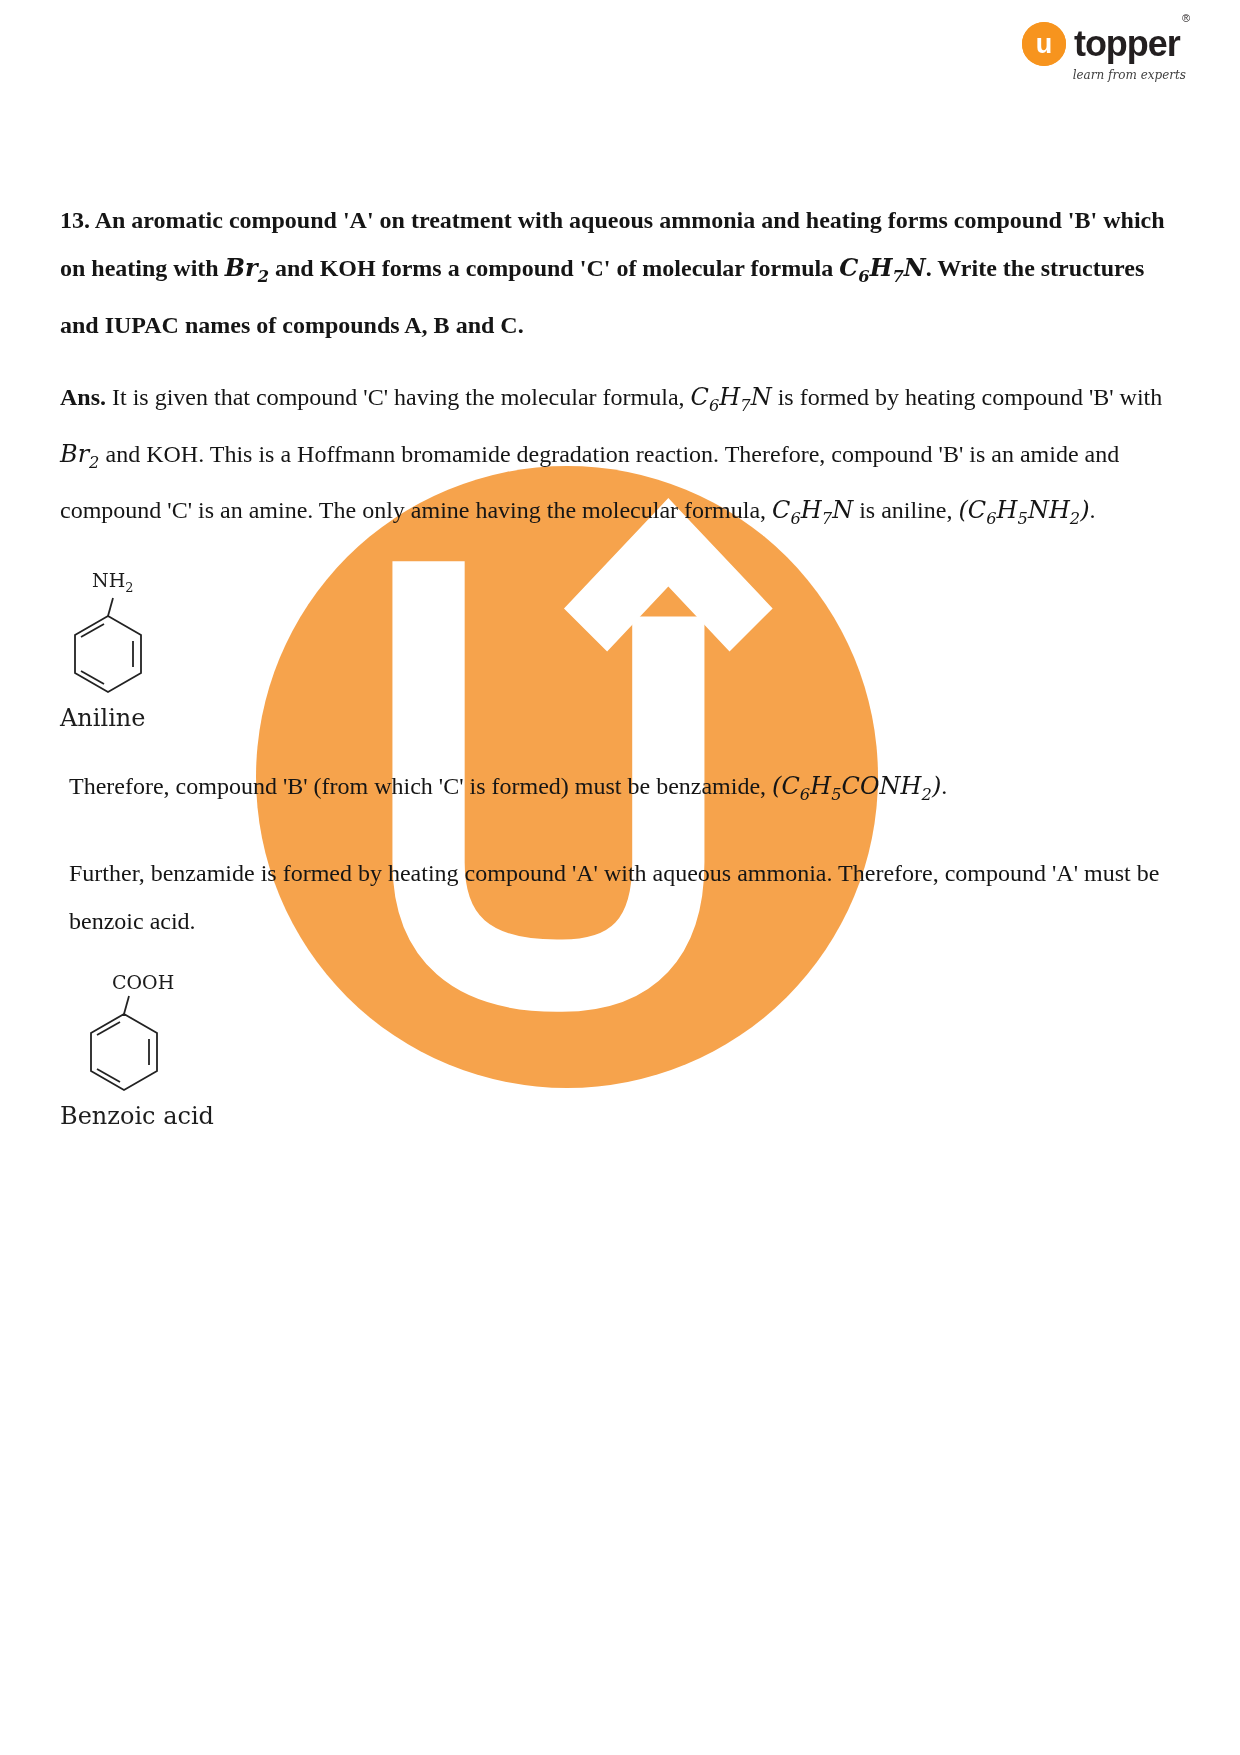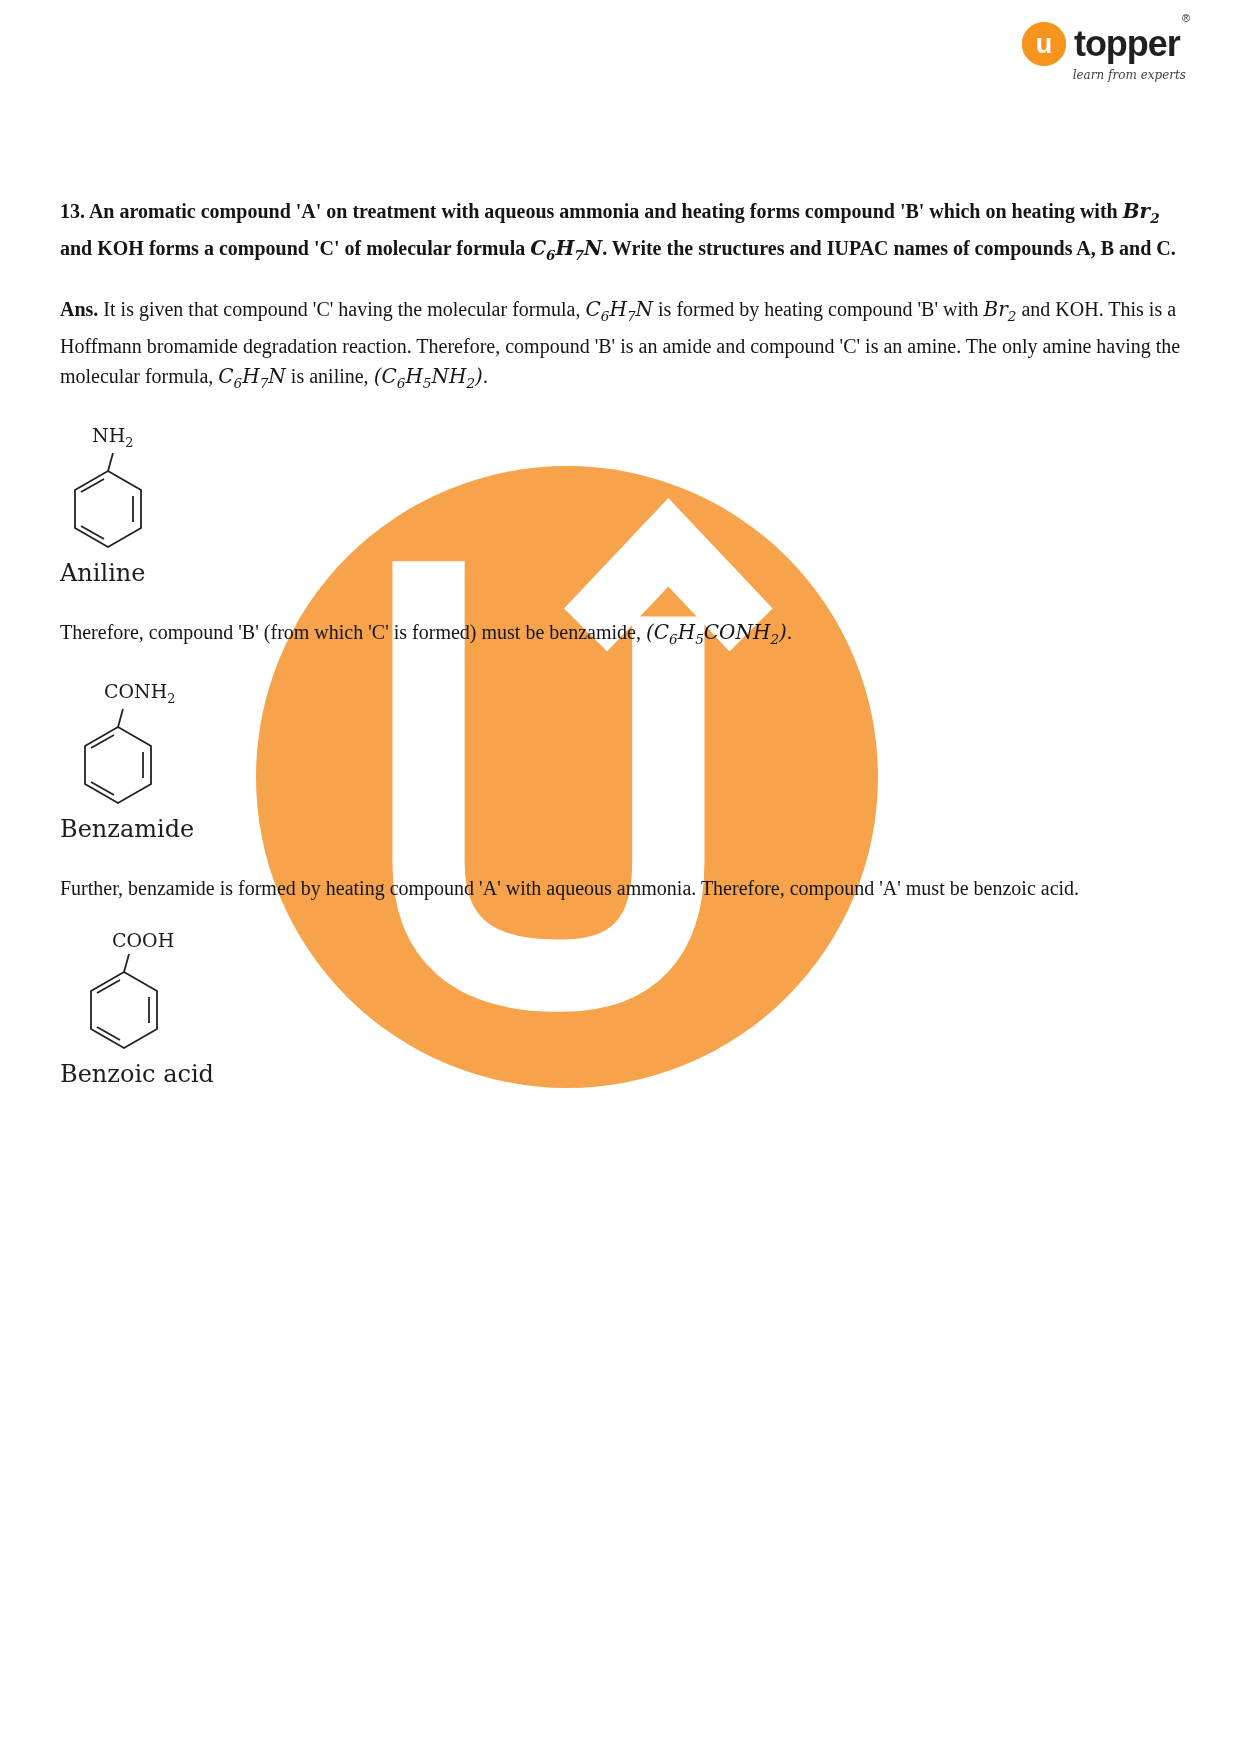--- a/index.html
+++ b/index.html
@@ -63,27 +63,27 @@
     margin-right:2px;
   }
 
   
   .content {
     position:relative;
     z-index:1;
     padding:196px 58px 0 60px;
   }
   p.block {
-    font-size:20px;
-    line-height:30px;
+    font-size:24px;
+    line-height:48px;
   }
   .question { font-weight:bold; line-height:44px; }
   .ans { margin-top:24px; line-height:45px; }
   .ans-label { font-weight:bold; }
-  .para { margin-top:30px; }
+  .para { margin-top:30px;margin-left:9px; }
 
   .fm {
     font-family:"DejaVu Serif", serif;
     font-style:italic;
     white-space:nowrap;
   }
   .fm sub { font-size:0.68em; font-style:italic; }
   .question .fm { font-weight:bold; }
 
   
@@ -154,33 +154,20 @@
           <line x1="73" y1="45" x2="73" y2="71"></line>
           <line x1="44" y1="88" x2="21" y2="75"></line>
           <line x1="21" y1="41" x2="44" y2="28"></line>
         </g>
       </svg>
       <div class="chem-caption">Aniline</div>
     </div>
 
     <p class="block para"><span>Therefore, compound 'B' (from which 'C' is formed) must be benzamide, </span><span class="fm">(C<sub>6</sub>H<sub>5</sub>CONH<sub>2</sub>)</span><span>.</span></p>
 
-    <div class="structure s-benzamide">
-      <div class="chem-label">CONH<sub>2</sub></div>
-      <svg width="96" height="100" viewBox="0 0 96 100">
-        <g stroke="#222222" stroke-width="1.8" fill="none">
-          <line x1="48" y1="20" x2="53" y2="2"></line>
-          <polygon points="48,20 81,39 81,77 48,96 15,77 15,39"></polygon>
-          <line x1="73" y1="45" x2="73" y2="71"></line>
-          <line x1="44" y1="88" x2="21" y2="75"></line>
-          <line x1="21" y1="41" x2="44" y2="28"></line>
-        </g>
-      </svg>
-      <div class="chem-caption">Benzamide</div>
-    </div>
 
     <p class="block para">Further, benzamide is formed by heating compound 'A' with aqueous ammonia. Therefore, compound 'A' must be benzoic acid.</p>
 
     <div class="structure s-benzoic">
       <div class="chem-label">COOH</div>
       <svg width="96" height="100" viewBox="0 0 96 100">
         <g stroke="#222222" stroke-width="1.8" fill="none">
           <line x1="48" y1="20" x2="53" y2="2"></line>
           <polygon points="48,20 81,39 81,77 48,96 15,77 15,39"></polygon>
           <line x1="73" y1="45" x2="73" y2="71"></line>

